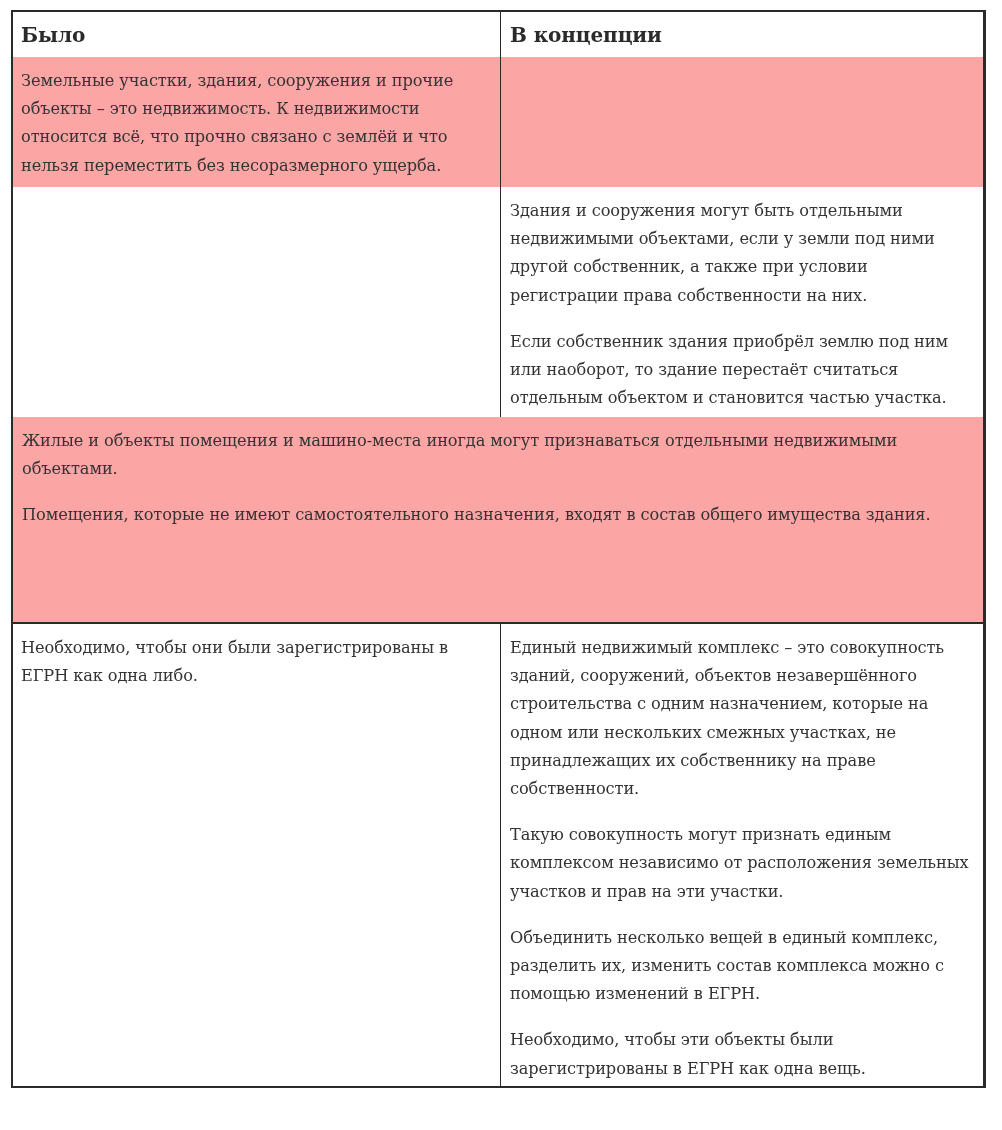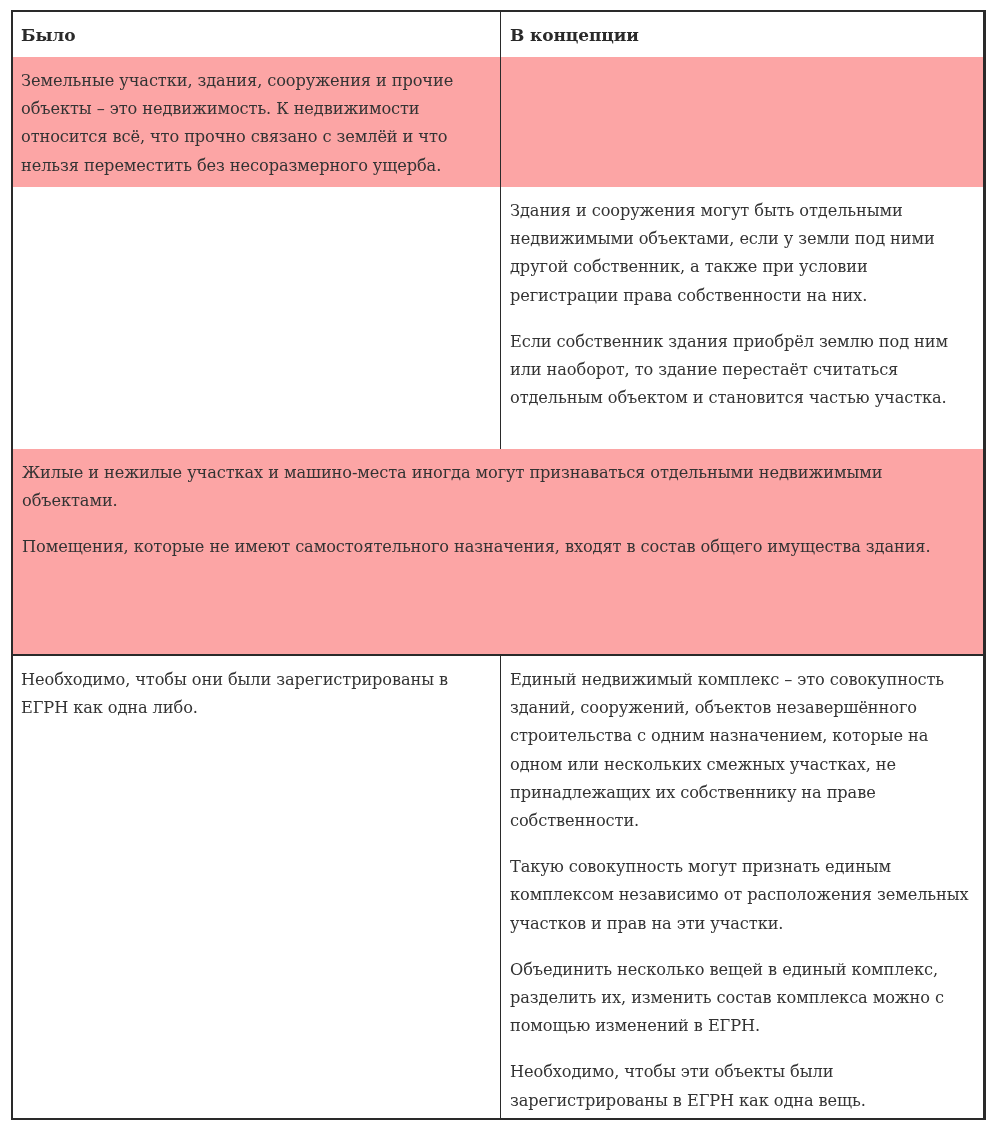--- a/index.html
+++ b/index.html
@@ -6,23 +6,23 @@
   body { width: 1002px; height: 1130px; position: relative; overflow: hidden;
          font-family: "DejaVu Serif", serif; color: #333333; }
   .tbl { position: absolute; left: 11px; top: 10px; width: 975px;
          border: 2px solid #2a2a2a; border-right-width: 3px; box-sizing: border-box; }
   .row { display: flex; }
   .row.gray { background: #fca5a5; }
   .row.divider-top { border-top: 2px solid #2a2a2a; }
   .cell { box-sizing: border-box; padding: 0 8px; font-size: 16.2px; line-height: 28.2px; letter-spacing: -0.1px; }
   .cell.c1 { width: 488px; border-right: 1px solid #2a2a2a; }
   .cell.c2 { flex: 1; padding-left: 9px; }
-  .hdr .cell { font-weight: bold; font-size: 17px; padding-top: 10px; padding-bottom: 8px; line-height: 27px; color: #2a2a2a; }
+  .hdr .cell { font-weight: bold; font-size: 20px; padding-top: 10px; padding-bottom: 8px; line-height: 27px; color: #2a2a2a; }
   .row.r1 { height: 130px; }
-  .row.r2 { height: 262px; }
+  .row.r2 { height: 230px; }
   .row.r3 { height: 205px; }
   .row.r4 { height: 462px; }
   .body-row .cell { padding-top: 10px; }
   .para { margin: 0 0 18px 0; }
   .para:last-child { margin-bottom: 0; }
 </style>
 </head>
 <body>
 
 <div class="tbl">
@@ -40,21 +40,21 @@
   <div class="row body-row r2">
     <div class="cell c1"></div>
     <div class="cell c2">
       <p class="para">Здания и сооружения могут быть отдельными недвижимыми объектами, если у земли под ними другой собственник, а также при условии регистрации права собственности на них.</p>
       <p class="para">Если собственник здания приобрёл землю под ним или наоборот, то здание перестаёт считаться отдельным объектом и становится частью участка.</p>
     </div>
   </div>
 
   <div class="row body-row gray r3">
     <div class="cell c2">
-      <p class="para">Жилые и нежилые участках и машино-места иногда могут признаваться отдельными недвижимыми объектами.</p>
+      <p class="para">Жилые и объекты помещения и машино-места иногда могут признаваться отдельными недвижимыми объектами.</p>
       <p class="para">Помещения, которые не имеют самостоятельного назначения, входят в состав общего имущества здания.</p>
     </div>
   </div>
 
   <div class="row body-row divider-top r4">
     <div class="cell c1">
       <p class="para">Необходимо, чтобы они были зарегистрированы в ЕГРН как одна либо.</p>
     </div>
     <div class="cell c2">
       <p class="para">Единый недвижимый комплекс – это совокупность зданий, сооружений, объектов незавершённого строительства с одним назначением, которые на одном или нескольких смежных участках, не принадлежащих их собственнику на праве собственности.</p>

